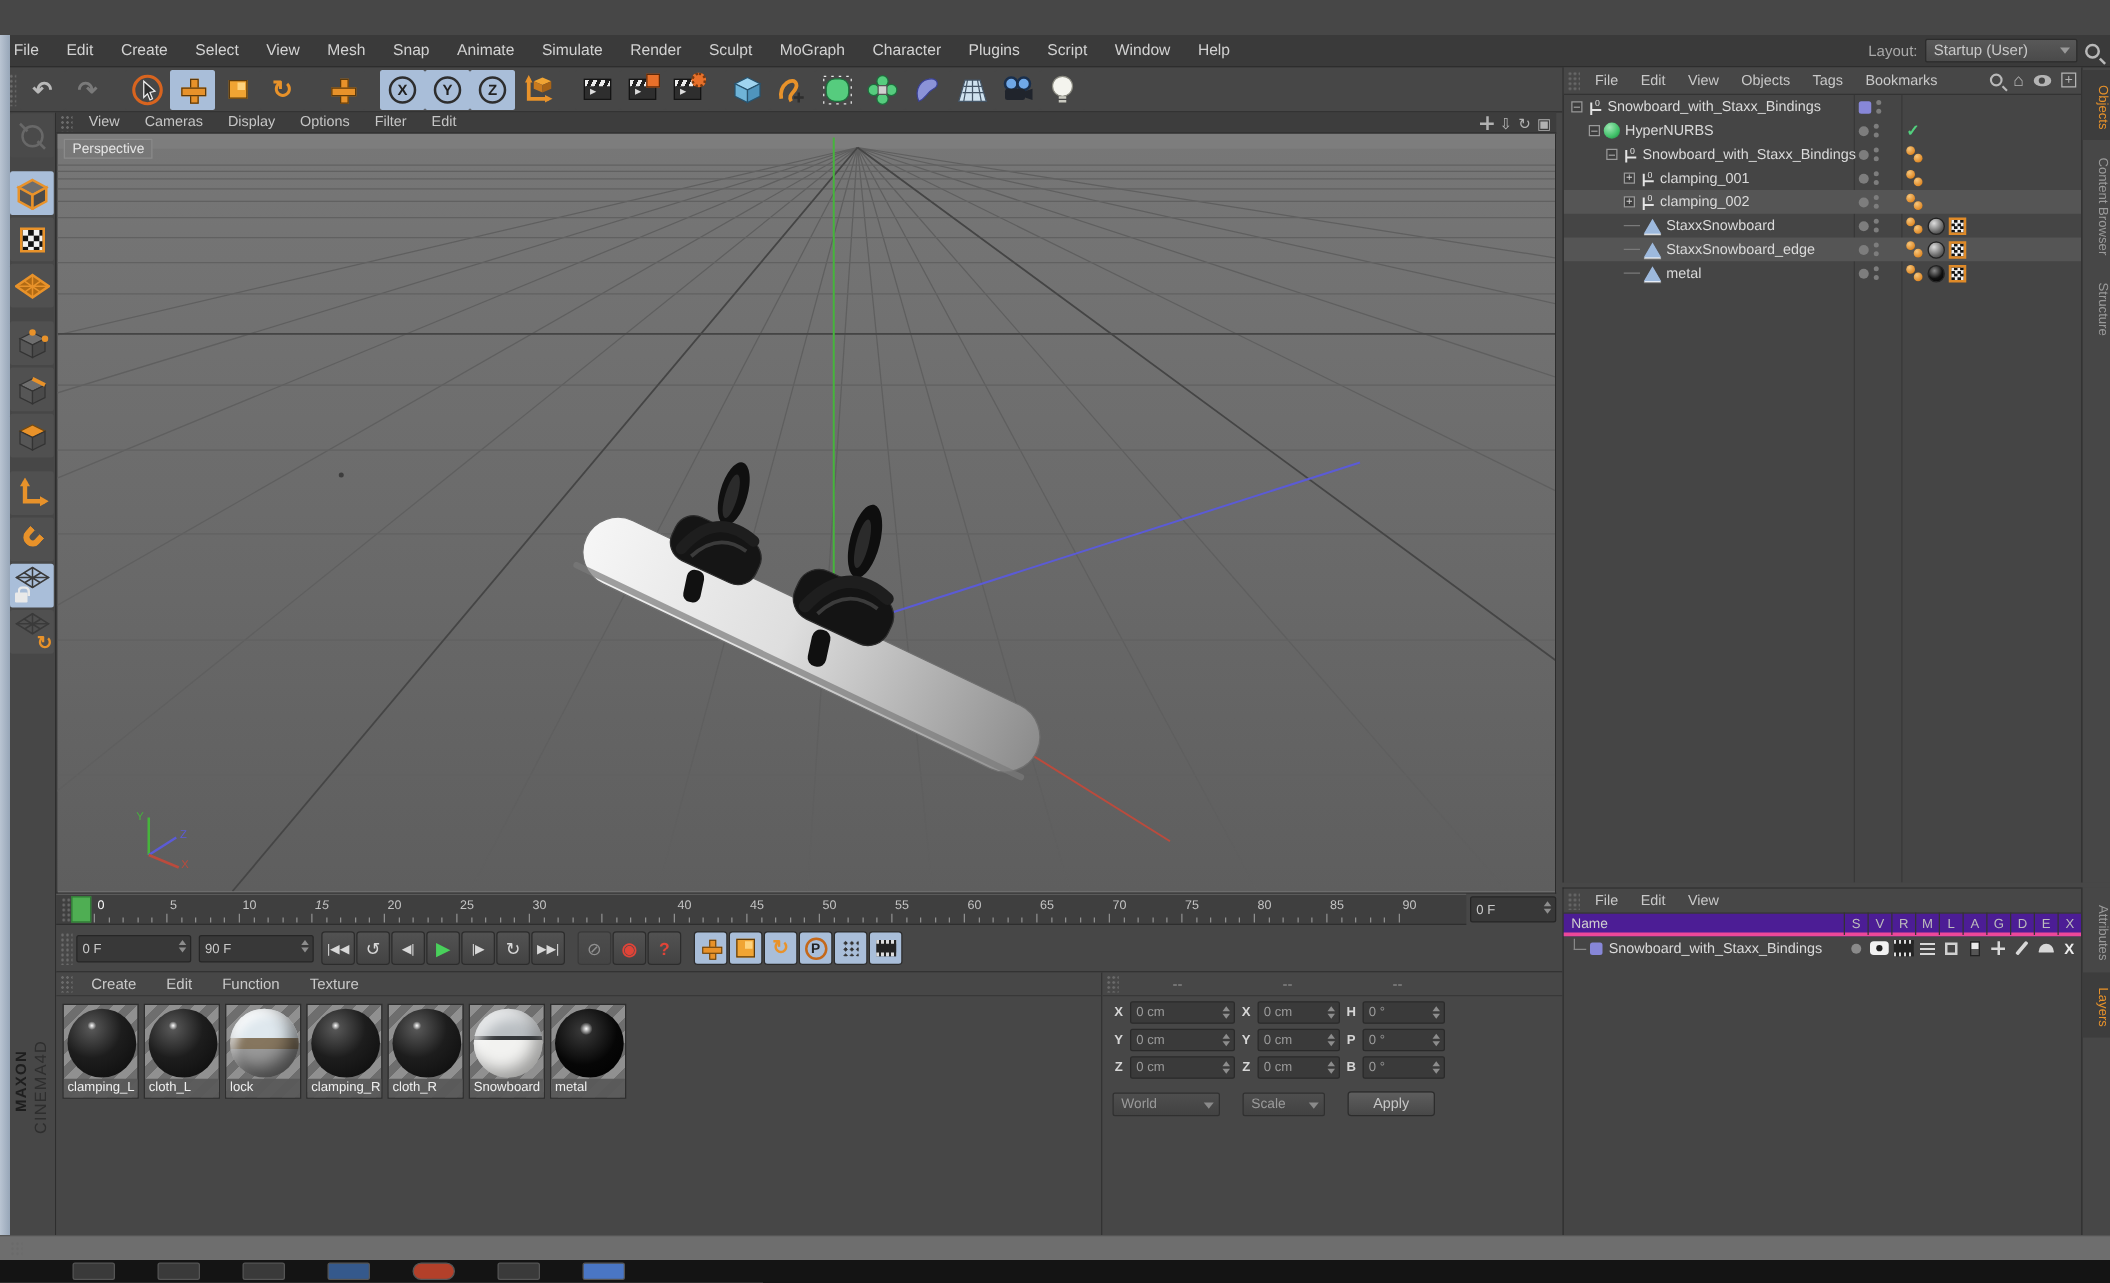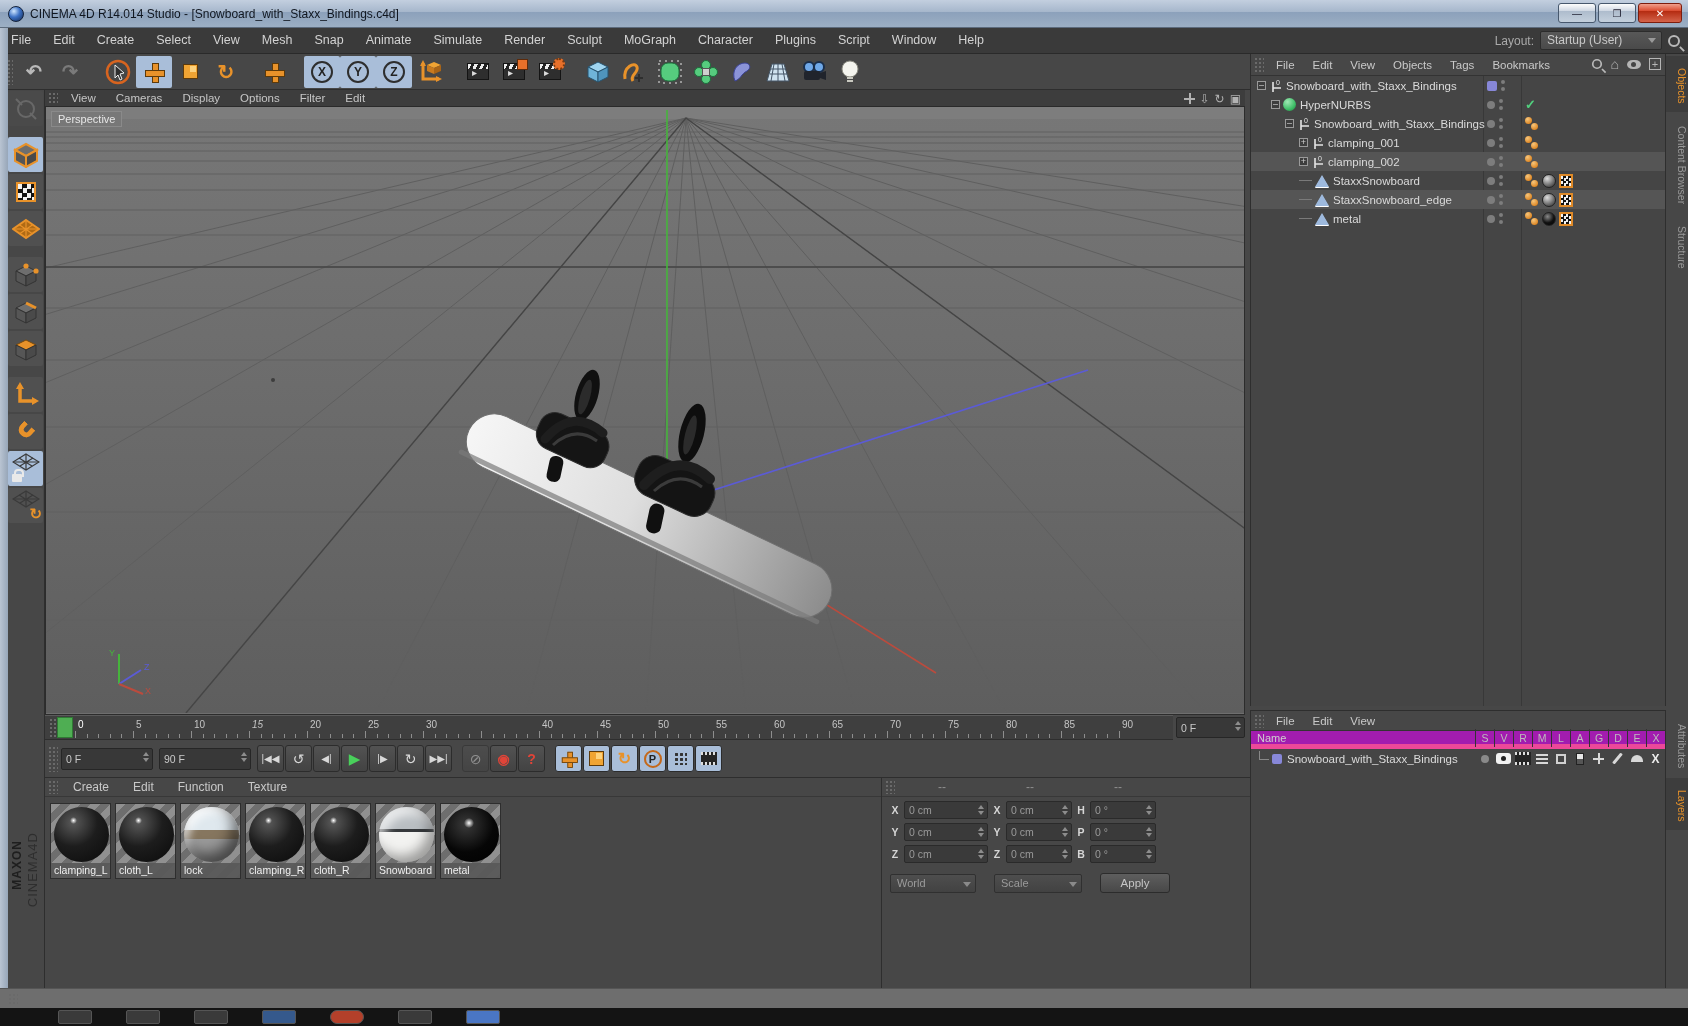--- a/index.html
+++ b/index.html
@@ -217,21 +217,21 @@
   
   .vtabs { position:absolute; width:23px; background:#474747; border-left:1px solid #2e2e2e; }
   .vtab { writing-mode:vertical-rl; font-size:10.5px; color:#9a9a9a; padding:8px 0 8px 0;
     margin:2px auto; text-align:left; width:100%; display:block; text-indent:4px; }
   .vtab.active { color:#e8922a; background:#3d3d3d; }
 
   
   #layers { position:absolute; left:1250px; top:710px; width:415px; height:278px; background:#454545;
     border-left:1px solid #2e2e2e; border-top:1px solid #2e2e2e; }
   #laymenu { height:20px; background:#474747; border-bottom:1px solid #333; display:flex; align-items:center; }
-  #layhead { height:18px; background:#a21caf; border-bottom:5px solid #ec4899; display:flex; align-items:center; position:relative; }
+  #layhead { height:18px; background:#4c1d95; border-bottom:3px solid #ec4899; display:flex; align-items:center; position:relative; }
   #layhead .nm { font-size:11px; color:#cfcfcf; padding-left:6px; flex:1; }
   .laycell { width:19px; text-align:center; font-size:10.5px; color:#bdbdbd; flex:none; border-left:1px solid #333;
     height:18px; line-height:18px; }
   #layrow { height:19px; display:flex; align-items:center; position:relative; }
   .laybranch { width:10px; height:9px; border-left:1px solid #888; border-bottom:1px solid #888; margin:0 3px 6px 8px; }
   .layic { width:19px; height:19px; flex:none; display:flex; align-items:center; justify-content:center; }
   .li-dot { width:8px; height:8px; border-radius:50%; background:#8a8a8a; }
   .li-eye { width:15px; height:11px; background:#f2f2f2; border-radius:3px; position:relative; }
   .li-eye::after { content:""; position:absolute; left:5px; top:3px; width:5px; height:5px; border-radius:50%; background:#222; }
   .li-bars { width:12px; height:10px; background:repeating-linear-gradient(#d8d8d8 0 2px, transparent 2px 4px); }
@@ -258,35 +258,20 @@
   .tbi { width:34px; height:14px; margin-top:2px; border-radius:2px; background:#3a3a3a; border:1px solid #555; }
   .tbi.blue { background:#35598c; } .tbi.red { background:#b3402a; border-radius:7px; } .tbi.blue2 { background:#4a76c4; }
 
   svg { display:block; }
 </style>
 </head>
 <body>
 
 <div id="app">
 
-  <div id="titlebar">
-    <div id="appicon"></div>
-    <div id="wtitle">CINEMA 4D R14.014 Studio - [Snowboard_with_Staxx_Bindings.c4d]</div>
-    <div class="wbtns">
-      <div class="wbtn">
-          <span>—</span>
-        </div>
-      <div class="wbtn">
-          <span>❐</span>
-        </div>
-      <div class="wbtn close">
-          <span>✕</span>
-        </div>
-    </div>
-  </div>
 
   <div id="menubar">
     <div id="menubar-items" style="display:flex">
         <div class="menu-item">File</div>
         <div class="menu-item">Edit</div>
         <div class="menu-item">Create</div>
         <div class="menu-item">Select</div>
         <div class="menu-item">View</div>
         <div class="menu-item">Mesh</div>
         <div class="menu-item">Snap</div>
@@ -934,21 +919,21 @@
               <i class="dn"></i>
             </span>
           </div>
         </div>
       </div>
     <div id="coordbottom">
       <div class="cdrop">
         <span>World</span>
           <span class="arr"></span>
       </div>
-      <div class="cdrop" style="width:88px">
+      <div class="cdrop" style="width:66px">
         <span>Scale</span>
           <span class="arr"></span>
       </div>
       <div id="applybtn">Apply</div>
     </div>
   </div>
 
   <div id="om">
     <div id="ommenu">
       <div class="grip" style="height:16px"></div>

